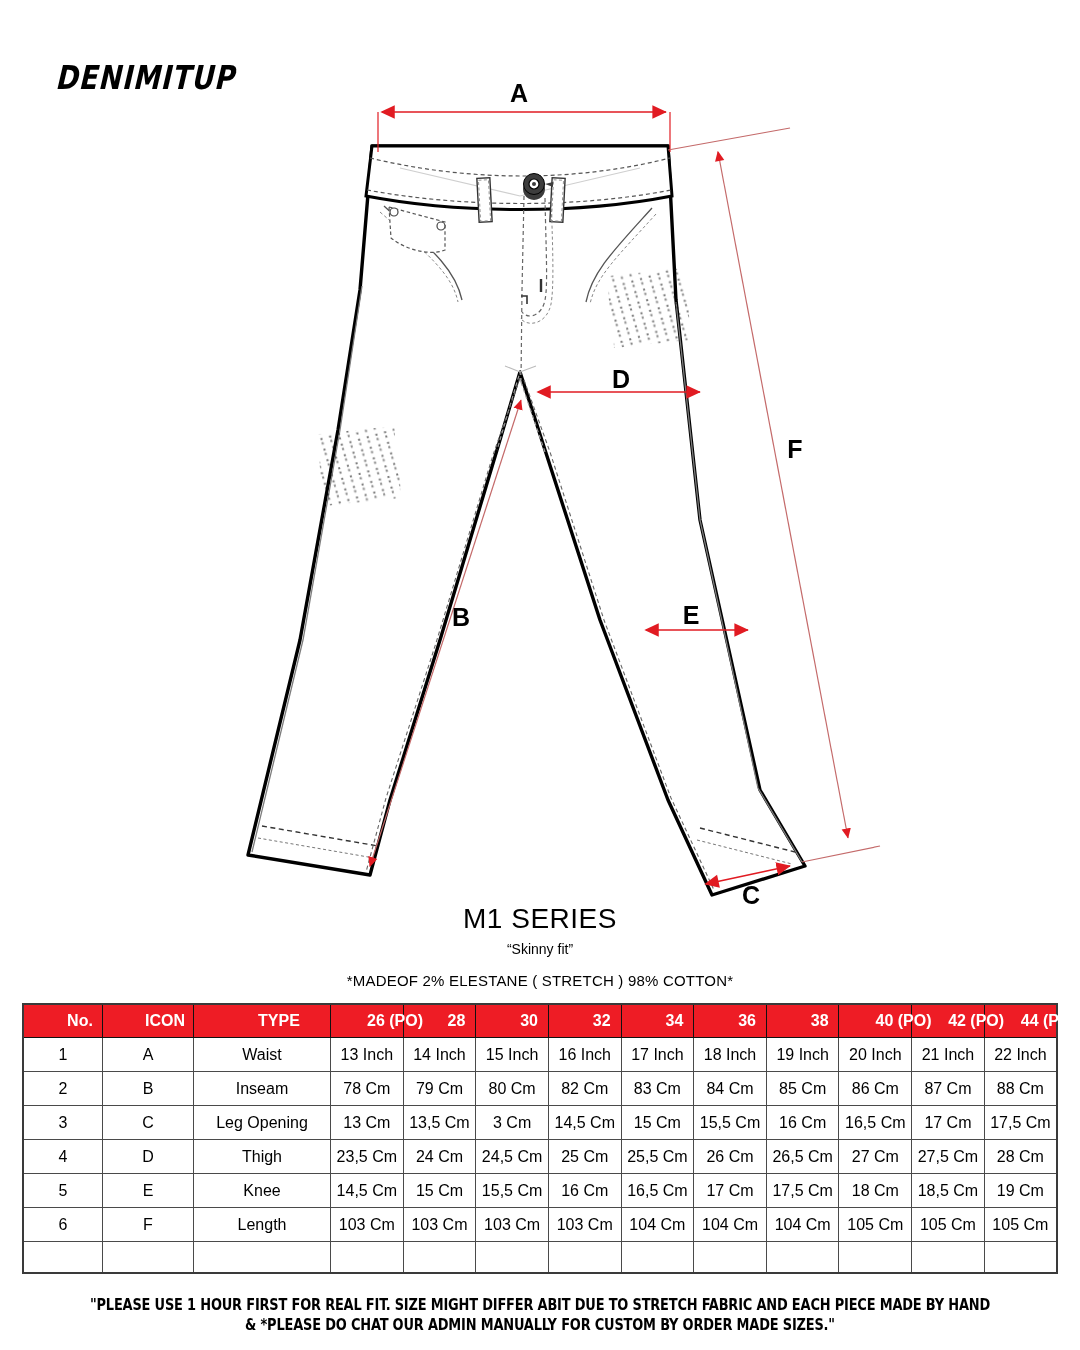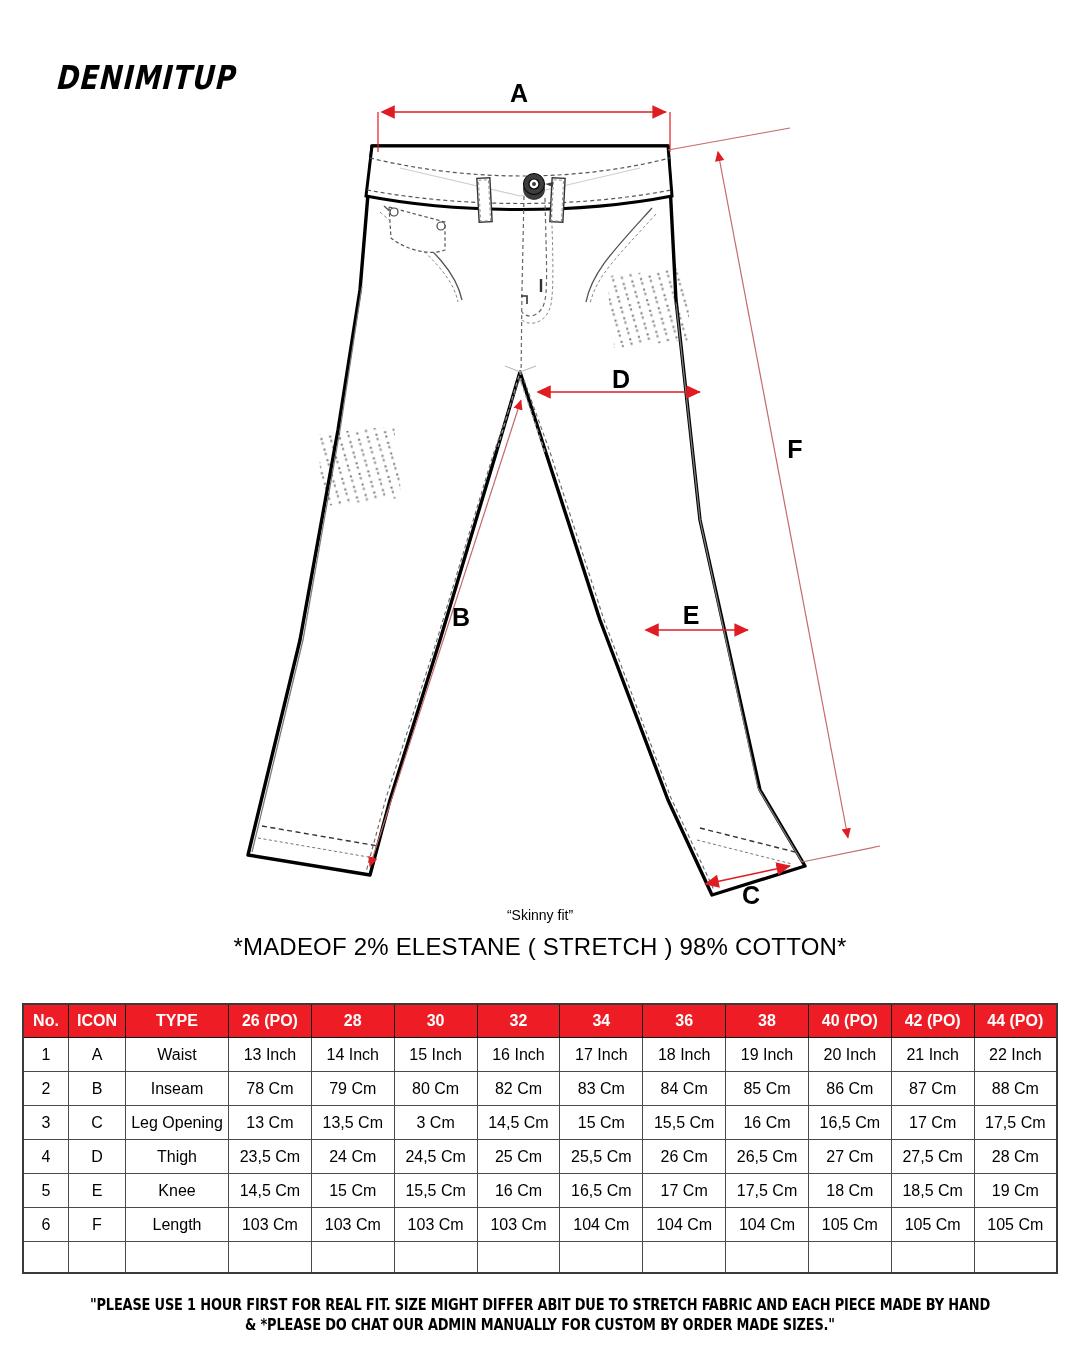--- a/index.html
+++ b/index.html
@@ -27,21 +27,21 @@
   
   .drawing{position:absolute;left:0;top:0;width:1080px;height:905px;}
 
   
   .caption-block{
     position:absolute;left:0;top:902px;width:1080px;
     text-align:center;
   }
   .cap-title{font-size:28px;line-height:34px;letter-spacing:0.5px;}
   .cap-sub{font-size:14px;line-height:26px;}
-  .cap-mat{font-size:24px;line-height:30px;letter-spacing:0.2px;margin-top:4px;}
+  .cap-mat{font-size:15px;line-height:30px;letter-spacing:0.2px;margin-top:4px;}
 
   
   .table-wrap{
     position:absolute;left:22px;top:1003px;width:1036px;
   }
   table.size{
     border-collapse:collapse;
     width:1036px;
     table-layout:fixed;
     border:2px solid #3a3a3a;
@@ -56,20 +56,21 @@
     background:#fff;
     white-space:nowrap;
   }
   table.size thead th{
     background:#ee1c25;
     color:#ffffff;
     font-weight:bold;
     font-size:16px;
     height:32px;
     border:1px solid #111;
+    padding-left:36px;
   }
   td.c-no{width:40px;}
   td.c-icon{width:52px;}
   td.c-type{width:98px;text-align:left;padding-left:10px;font-size:16px;}
   th.c-no{width:40px;}
   th.c-icon{width:52px;}
   th.c-type{width:98px;margin-top:34px;}
   tr.row-bold td.val{font-weight:normal;}
   tr.empty td{height:30px;}
 
@@ -215,20 +216,21 @@
       <text x="519" y="102" text-anchor="middle">A</text>
       <text x="461" y="626" text-anchor="middle">B</text>
       <text x="751" y="904" text-anchor="middle">C</text>
       <text x="621" y="388" text-anchor="middle">D</text>
       <text x="691" y="624" text-anchor="middle">E</text>
       <text x="795" y="458" text-anchor="middle">F</text>
     </g>
   </svg>
 
   <div class="caption-block">
+    <div class="cap-title">M1 SERIES</div>
     <div class="cap-sub">“Skinny fit”</div>
     <div class="cap-mat">*MADEOF 2% ELESTANE ( STRETCH ) 98% COTTON*</div>
   </div>
 
   <div class="table-wrap">
     <table class="size">
       <thead>
         <tr>
           <th class="c-no">No.</th>
           <th class="c-icon">ICON</th>

